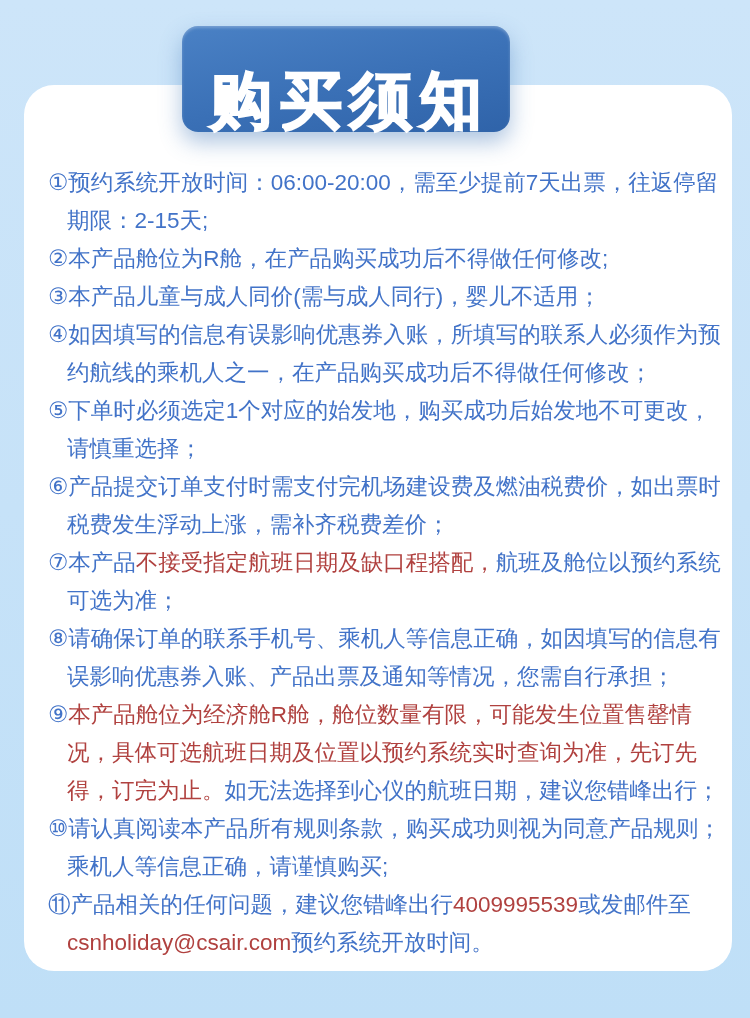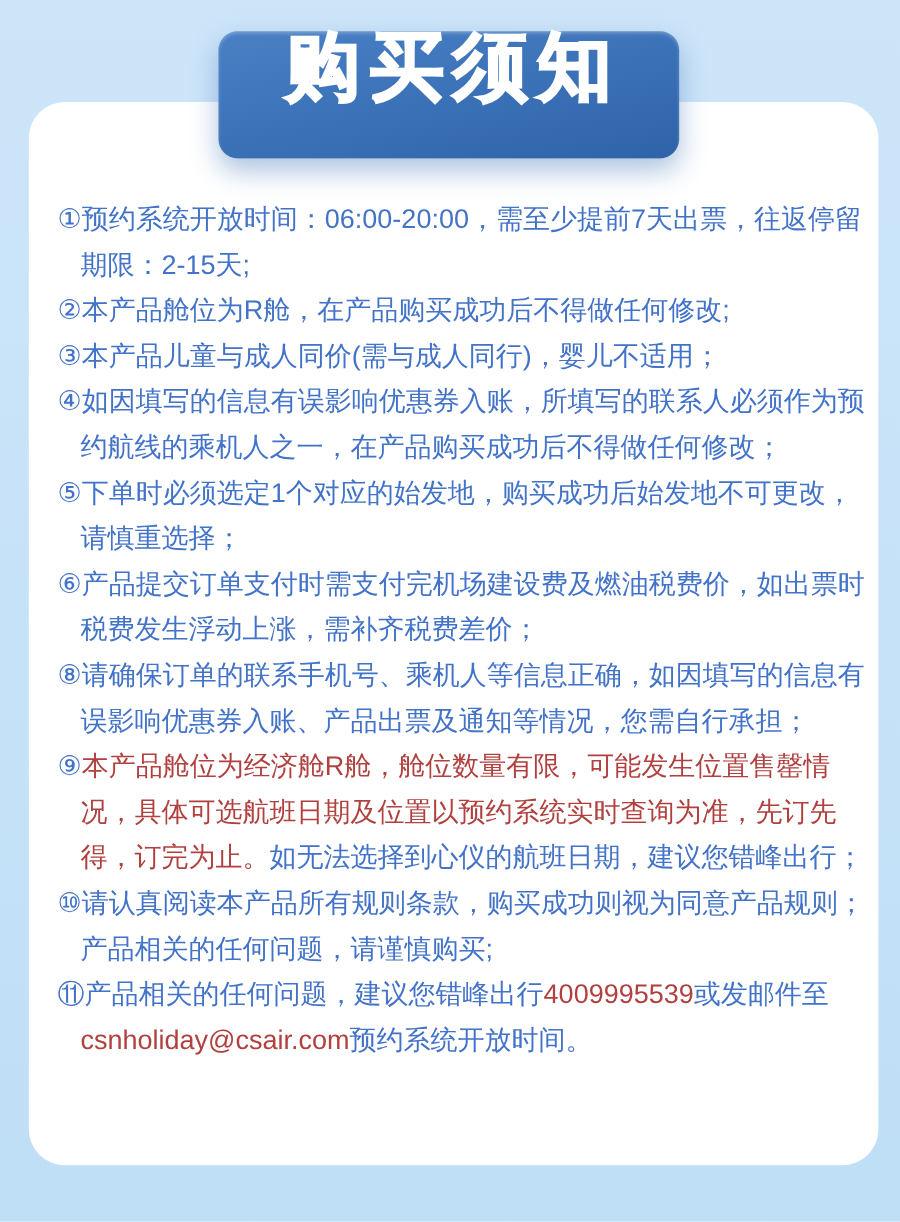--- a/index.html
+++ b/index.html
@@ -17,27 +17,27 @@
     top: 85px;
     width: 708px;
     height: 886px;
     background: var(--card-bg, #ffffff);
     border-radius: 30px;
   }
   .title-banner {
     position: absolute;
     left: 182px;
     top: 26px;
-    width: 384px;
+    width: 328px;
     height: 106px;
     border-radius: 16px;
     background: linear-gradient(168deg, var(--banner-blue-light, #4a81c5) 0%, var(--banner-blue-mid, #3a70b6) 55%, var(--banner-blue-dark, #2f63a9) 100%);
     box-shadow: 0 10px 22px rgba(73, 124, 186, 0.45), inset 0 2px 3px rgba(255,255,255,0.25);
     display: flex;
-    align-items: flex-start;
+    align-items: flex-end;
     justify-content: center;
     z-index: 2;
   }
   .title-banner-text {
     color: var(--title-white, #ffffff);
     font-size: 62px;
     font-weight: 900;
     letter-spacing: 8px;
     margin-right: -8px; 
     -webkit-text-stroke: 2px var(--title-white, #ffffff);
@@ -72,17 +72,18 @@
   <span class="title-banner-text">购买须知</span>
 </div>
 
 <div class="notice-list">
     <div class="notice-item"><span class="item-num">①</span><span class="seg blue">预约系统开放时间：06:00-20:00，需至少提前7天出票，往返停留期限：2-15天;</span></div>
     <div class="notice-item"><span class="item-num">②</span><span class="seg blue">本产品舱位为R舱，在产品购买成功后不得做任何修改;</span></div>
     <div class="notice-item"><span class="item-num">③</span><span class="seg blue">本产品儿童与成人同价(需与成人同行)，婴儿不适用；</span></div>
     <div class="notice-item"><span class="item-num">④</span><span class="seg blue">如因填写的信息有误影响优惠券入账，所填写的联系人必须作为预约航线的乘机人之一，在产品购买成功后不得做任何修改；</span></div>
     <div class="notice-item"><span class="item-num">⑤</span><span class="seg blue">下单时必须选定1个对应的始发地，购买成功后始发地不可更改，请慎重选择；</span></div>
     <div class="notice-item"><span class="item-num">⑥</span><span class="seg blue">产品提交订单支付时需支付完机场建设费及燃油税费价，如出票时税费发生浮动上涨，需补齐税费差价；</span></div>
+    <div class="notice-item"><span class="item-num">⑦</span><span class="seg blue">本产品</span><span class="seg red">不接受指定航班日期及缺口程搭配，</span><span class="seg blue">航班及舱位以预约系统可选为准；</span></div>
     <div class="notice-item"><span class="item-num">⑧</span><span class="seg blue">请确保订单的联系手机号、乘机人等信息正确，如因填写的信息有误影响优惠券入账、产品出票及通知等情况，您需自行承担；</span></div>
     <div class="notice-item"><span class="item-num">⑨</span><span class="seg red">本产品舱位为经济舱R舱，舱位数量有限，可能发生位置售罄情况，具体可选航班日期及位置以预约系统实时查询为准，先订先得，订完为止。</span><span class="seg blue">如无法选择到心仪的航班日期，建议您错峰出行；</span></div>
-    <div class="notice-item"><span class="item-num">⑩</span><span class="seg blue">请认真阅读本产品所有规则条款，购买成功则视为同意产品规则；产品相关的任何问题，请谨慎购买;</span></div>
+    <div class="notice-item"><span class="item-num">⑩</span><span class="seg blue">请认真阅读本产品所有规则条款，购买成功则视为同意产品规则；乘机人等信息正确，请谨慎购买;</span></div>
     <div class="notice-item"><span class="item-num">⑪</span><span class="seg blue">产品相关的任何问题，建议您错峰出行</span><span class="seg red">4009995539</span><span class="seg blue">或发邮件至</span><span class="seg red">csnholiday@csair.com</span><span class="seg blue">预约系统开放时间。</span></div>
   </div>
 
 </body></html>

